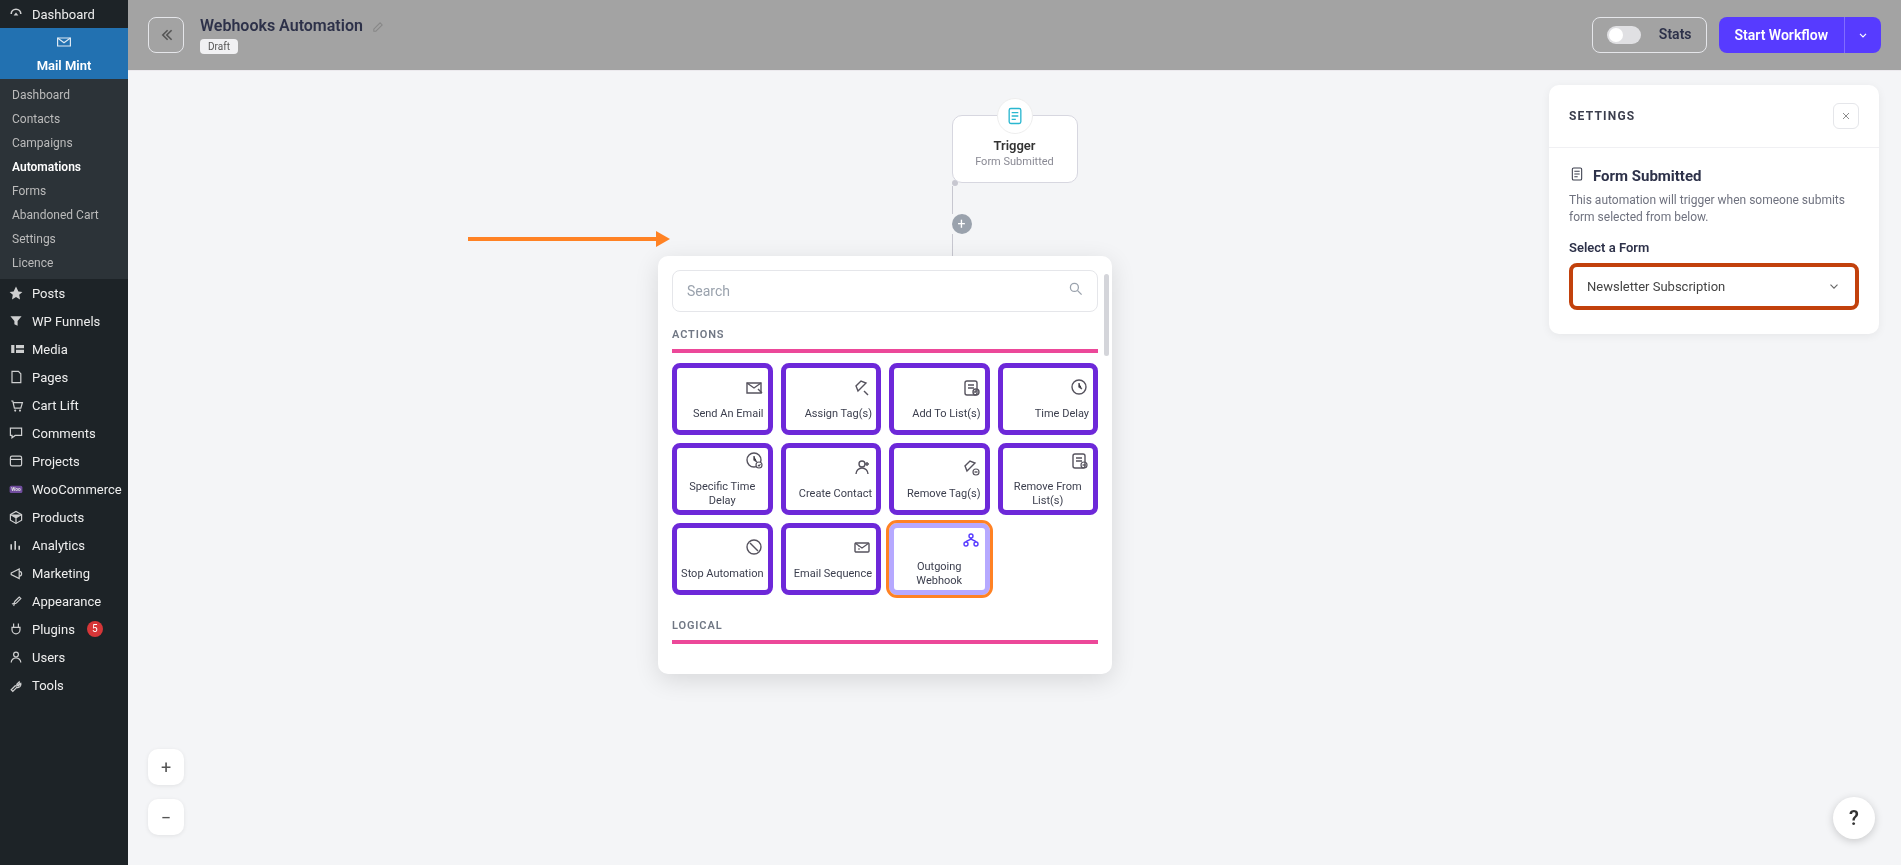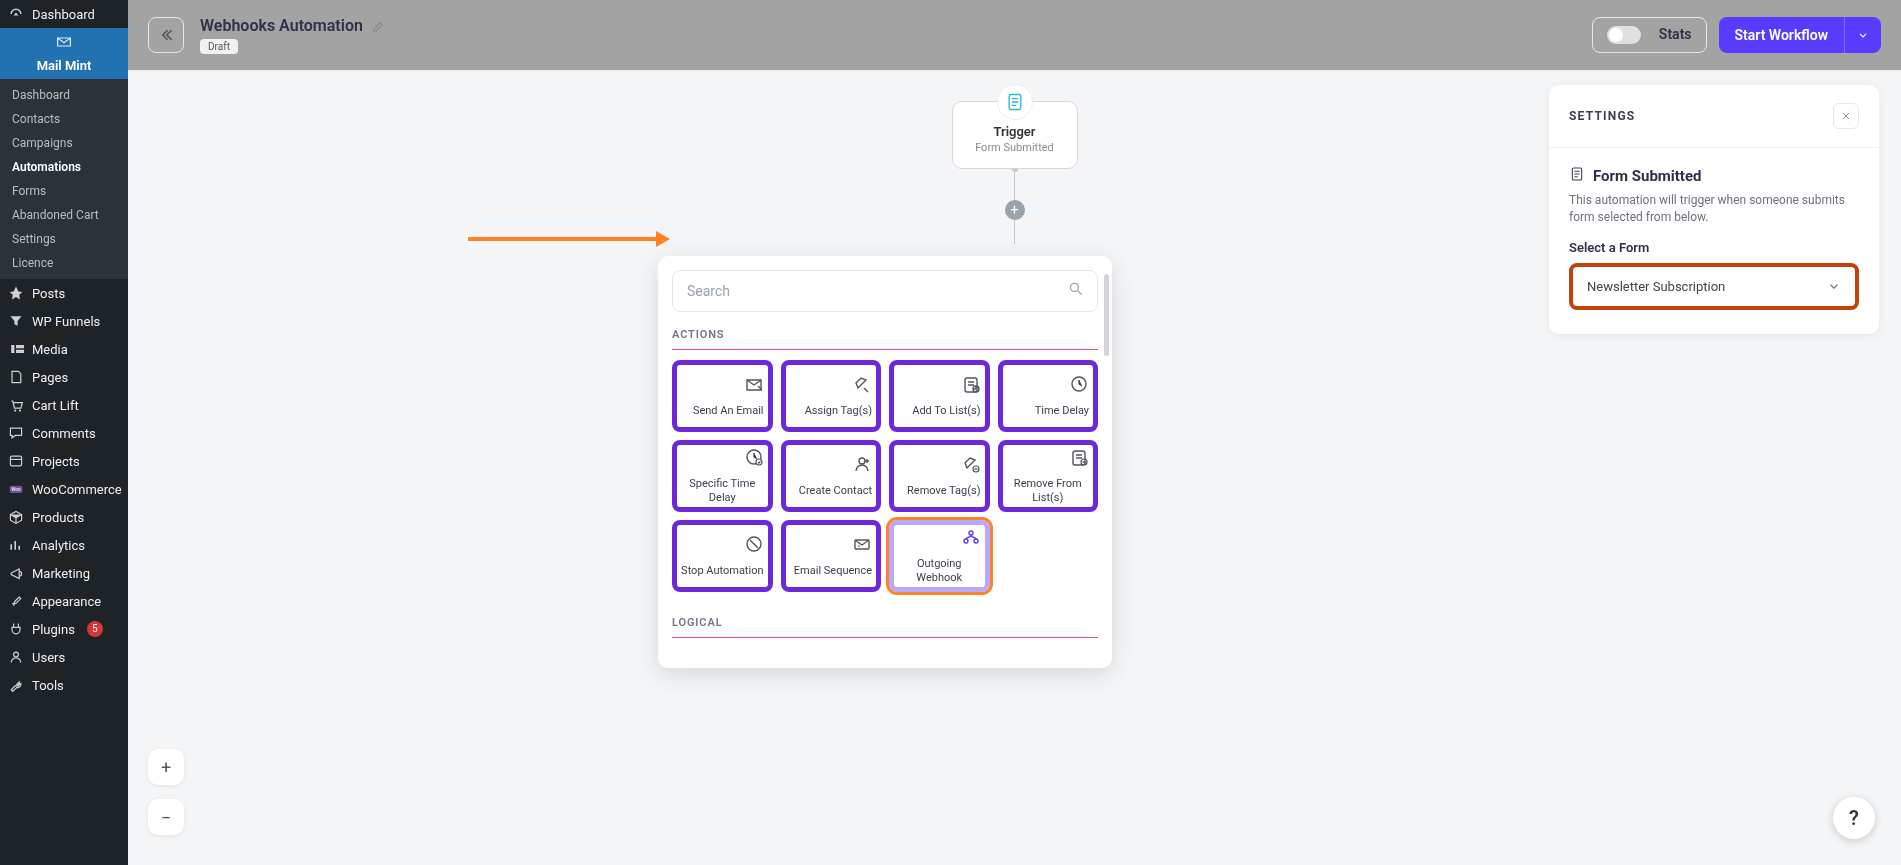--- a/index.html
+++ b/index.html
@@ -33,42 +33,42 @@
   .stats-label { font-size: 14px; font-weight: 600; color: #2d3149; }
   .primary-btn { background: #573bff; color: #fff; border: none; border-radius: 8px; padding: 0; display: flex; align-items: stretch; cursor: pointer; overflow: hidden; }
   .primary-btn .label { padding: 10px 16px; font-size: 14px; font-weight: 600; }
   .primary-btn .dd { border-left: 1px solid rgba(255,255,255,.25); padding: 10px 12px; display: flex; align-items: center; }
 
   
   .canvas { flex: 1; position: relative; background: #f4f5f7; }
   .zoom-controls { position: absolute; left: 20px; bottom: 30px; display: flex; flex-direction: column; gap: 14px; }
   .zoom-btn { width: 36px; height: 36px; background: #fff; border-radius: 10px; box-shadow: 0 1px 4px rgba(0,0,0,.08); display: flex; align-items: center; justify-content: center; cursor: pointer; font-size: 18px; color: #555; }
 
-  .trigger-group { position: absolute; top: 30px; left: 50%; transform: translateX(-50%); display: flex; flex-direction: column; align-items: center; }
+  .trigger-group { position: absolute; top: 44px; left: 50%; transform: translateX(-50%); display: flex; flex-direction: column; }
   .trigger-card { width: 126px; background: #fff; border: 1px solid #d7d7e0; border-radius: 10px; padding: 22px 8px 14px; text-align: center; position: relative; }
   .trigger-icon-circle { position: absolute; top: -18px; left: 50%; transform: translateX(-50%); width: 36px; height: 36px; background: #fff; border-radius: 50%; display: flex; align-items: center; justify-content: center; border: 1px solid #eee; }
   .trigger-title { font-size: 13px; font-weight: 600; color: #333; }
   .trigger-sub { font-size: 11px; color: #8a8a94; margin-top: 2px; }
   .line { width: 1px; background: #c7c7d0; }
   .line.a { height: 28px; }
   .line-dot { width: 6px; height: 6px; border-radius: 50%; background: #c7c7d0; margin-top: -3px; }
   .plus-node { width: 20px; height: 20px; border-radius: 50%; background: #9aa2ad; color: #fff; font-size: 14px; text-align: center; line-height: 20px; cursor: pointer; }
   .line.b { height: 24px; }
 
   .arrow { position: absolute; top: 166px; left: 340px; width: 190px; height: 4px; background: #ff8224; }
   .arrow::after { content: ""; position: absolute; right: -12px; top: -6px; border-left: 14px solid #ff8224; border-top: 8px solid transparent; border-bottom: 8px solid transparent; }
 
   
   .popover { position: absolute; top: 185px; left: 530px; width: 454px; background: #fff; border-radius: 10px; box-shadow: 0 6px 24px rgba(0,0,0,.12); padding: 14px 0 20px; }
   .popover-inner { max-height: 460px; overflow-y: auto; padding: 0 14px; }
   .search-wrap { position: relative; margin-bottom: 16px; }
   .search-input { width: 100%; border: 1px solid #e5e6ea; border-radius: 8px; padding: 12px 40px 12px 14px; font-size: 14px; color: #333; }
   .search-input::placeholder { color: #9aa2ad; }
   .search-icn { position: absolute; right: 14px; top: 50%; transform: translateY(-50%); color: #9aa2ad; }
-  .section-label { font-size: 11px; letter-spacing: .08em; color: #707784; font-weight: 600; margin: 8px 0 10px; border-bottom: 1px solid #ec4899; padding-bottom: 8px; }
+  .section-label { font-size: 11px; letter-spacing: .08em; color: #707784; font-weight: 600; margin: 8px 0 10px; border-bottom: 4px solid #ec4899; padding-bottom: 8px; }
   .action-grid { display: grid; grid-template-columns: repeat(4, 1fr); gap: 8px; margin-bottom: 24px; }
   .action-card { border: 5px solid #6d28d9; border-radius: 8px; height: 72px; display: flex; flex-direction: column; align-items: flex-end; justify-content: center; gap: 6px; cursor: pointer; text-align: center; padding: 4px; }
   .action-card.highlight { outline: 3px solid #ff8224; border-color: #b6a9ff; }
   .action-card .ic { color: #56535e; }
   .action-card.highlight .ic { color: #573bff; }
   .action-card .al { font-size: 11px; color: #3b3e4d; line-height: 1.25; }
 
   
   .settings { position: absolute; right: 22px; top: 14px; width: 330px; background: #fff; border-radius: 10px; box-shadow: 0 2px 10px rgba(0,0,0,.06); }
   .settings-head { display: flex; align-items: center; justify-content: space-between; padding: 18px 20px; border-bottom: 1px solid #f0f0f3; }

